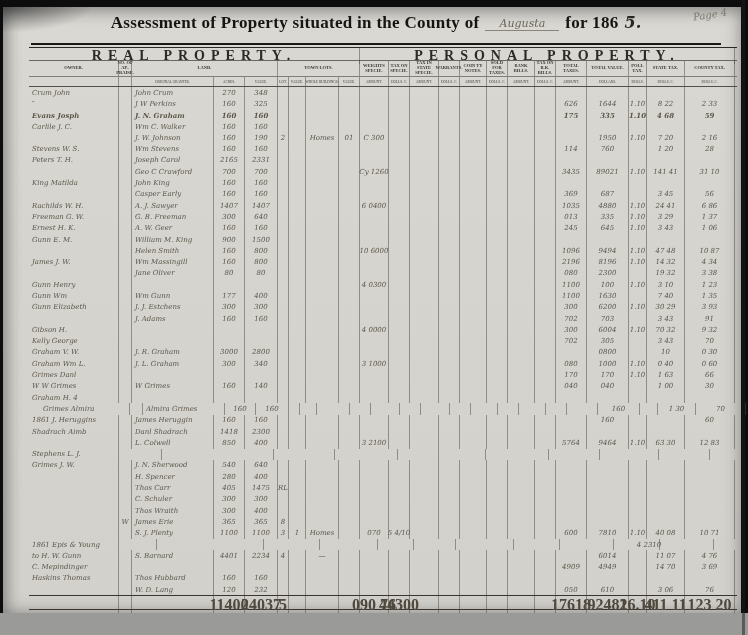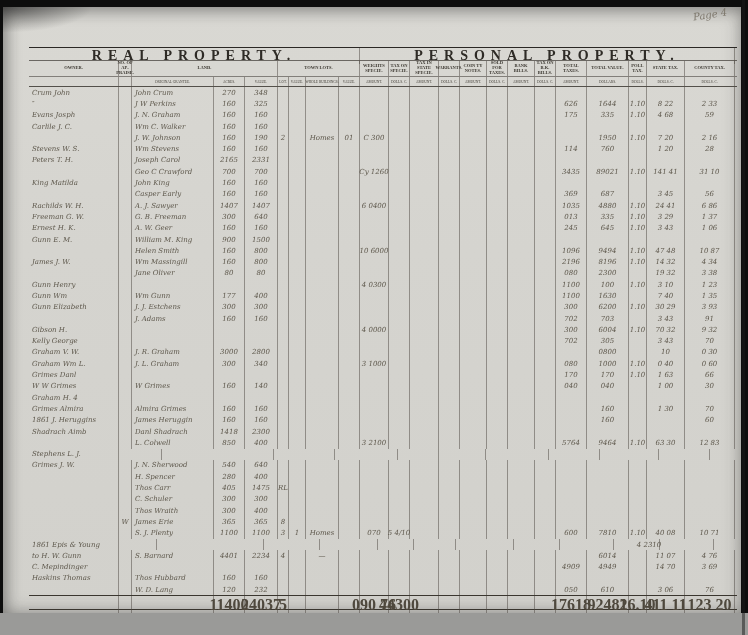--- a/index.html
+++ b/index.html
@@ -41,20 +41,26 @@
             background:radial-gradient(ellipse at 0 0,rgba(20,20,20,.55),transparent 70%);}
   .edge-r{position:absolute;right:3px;top:0;width:3px;height:100%;background:rgba(25,25,25,.5);}
 </style>
 </head>
 <body>
 
 <div class="stage">
   <div class="paper">
     <div class="shade-tl"></div>
     <div class="page-note">Page 4</div>
+    <div class="title-row">
+      <span class="title-main">Assessment of Property situated in the County of</span>
+      <span class="county-script">Augusta</span>
+      <span class="title-main">for 186</span>
+      <span class="year-script">5.</span>
+    </div>
     <div class="table-wrap">
         <div class="grid-row hdr-group" style="grid-template-columns: 90px 13px 82px 31px 33px 11px 17px 33px 21px 29px 21px 29px 21px 27px 21px 27px 21px 31px 42px 18px 38px 50px;">
           <div class="gcell" style="grid-column: 1 / 10;">REAL PROPERTY.</div>
           <div class="gcell" style="grid-column: 10 / 23;">PERSONAL PROPERTY.</div>
         </div>
         <div class="grid-row hdr-mid" style="grid-template-columns: 90px 13px 82px 31px 33px 11px 17px 33px 21px 29px 21px 29px 21px 27px 21px 27px 21px 31px 42px 18px 38px 50px;">
           <div class="gcell" style="grid-column: 1 / 2;">OWNER.</div>
           <div class="gcell" style="grid-column: 2 / 3;">NO. OF AP-PRAISE.</div>
           <div class="gcell" style="grid-column: 3 / 6;">LAND.</div>
           <div class="gcell" style="grid-column: 6 / 10;">TOWN LOTS.</div>
@@ -137,21 +143,21 @@
           <div class="gcell"></div>
           <div class="gcell"></div>
           <div class="gcell"></div>
           <div class="gcell"></div>
           <div class="gcell">626</div>
           <div class="gcell">1644</div>
           <div class="gcell">1.10</div>
           <div class="gcell">8 22</div>
           <div class="gcell">2 33</div>
         </div>
-        <div class="grid-row body-row" style="grid-template-columns: 90px 13px 82px 31px 33px 11px 17px 33px 21px 29px 21px 29px 21px 27px 21px 27px 21px 31px 42px 18px 38px 50px;">
+        <div class="grid-row body-row" style="grid-template-columns: 90px 13px 82px 31px 33px 11px 17px 33px 21px 29px 21px 29px 21px 27px 21px 27px 21px 31px 42px 18px 38px 50px; font-weight: bold;">
           <div class="gcell left">Evans Josph</div>
           <div class="gcell"></div>
           <div class="gcell left">J. N. Graham</div>
           <div class="gcell">160</div>
           <div class="gcell">160</div>
           <div class="gcell"></div>
           <div class="gcell"></div>
           <div class="gcell"></div>
           <div class="gcell"></div>
           <div class="gcell"></div>
@@ -761,21 +767,21 @@
           <div class="gcell"></div>
           <div class="gcell"></div>
           <div class="gcell"></div>
           <div class="gcell"></div>
           <div class="gcell"></div>
           <div class="gcell"></div>
           <div class="gcell"></div>
           <div class="gcell"></div>
           <div class="gcell"></div>
         </div>
-        <div class="grid-row body-row" style="grid-template-columns: 90px 13px 82px 31px 33px 11px 17px 33px 21px 29px 21px 29px 21px 27px 21px 27px 21px 31px 42px 18px 38px 50px;">
+        <div class="grid-row body-row" style="grid-template-columns: 90px 13px 82px 31px 33px 11px 17px 33px 21px 29px 21px 29px 21px 27px 21px 27px 21px 31px 42px 18px 38px 50px; margin-left: 11px;">
           <div class="gcell left">Grimes Almira</div>
           <div class="gcell"></div>
           <div class="gcell left">Almira Grimes</div>
           <div class="gcell">160</div>
           <div class="gcell">160</div>
           <div class="gcell"></div>
           <div class="gcell"></div>
           <div class="gcell"></div>
           <div class="gcell"></div>
           <div class="gcell"></div>

